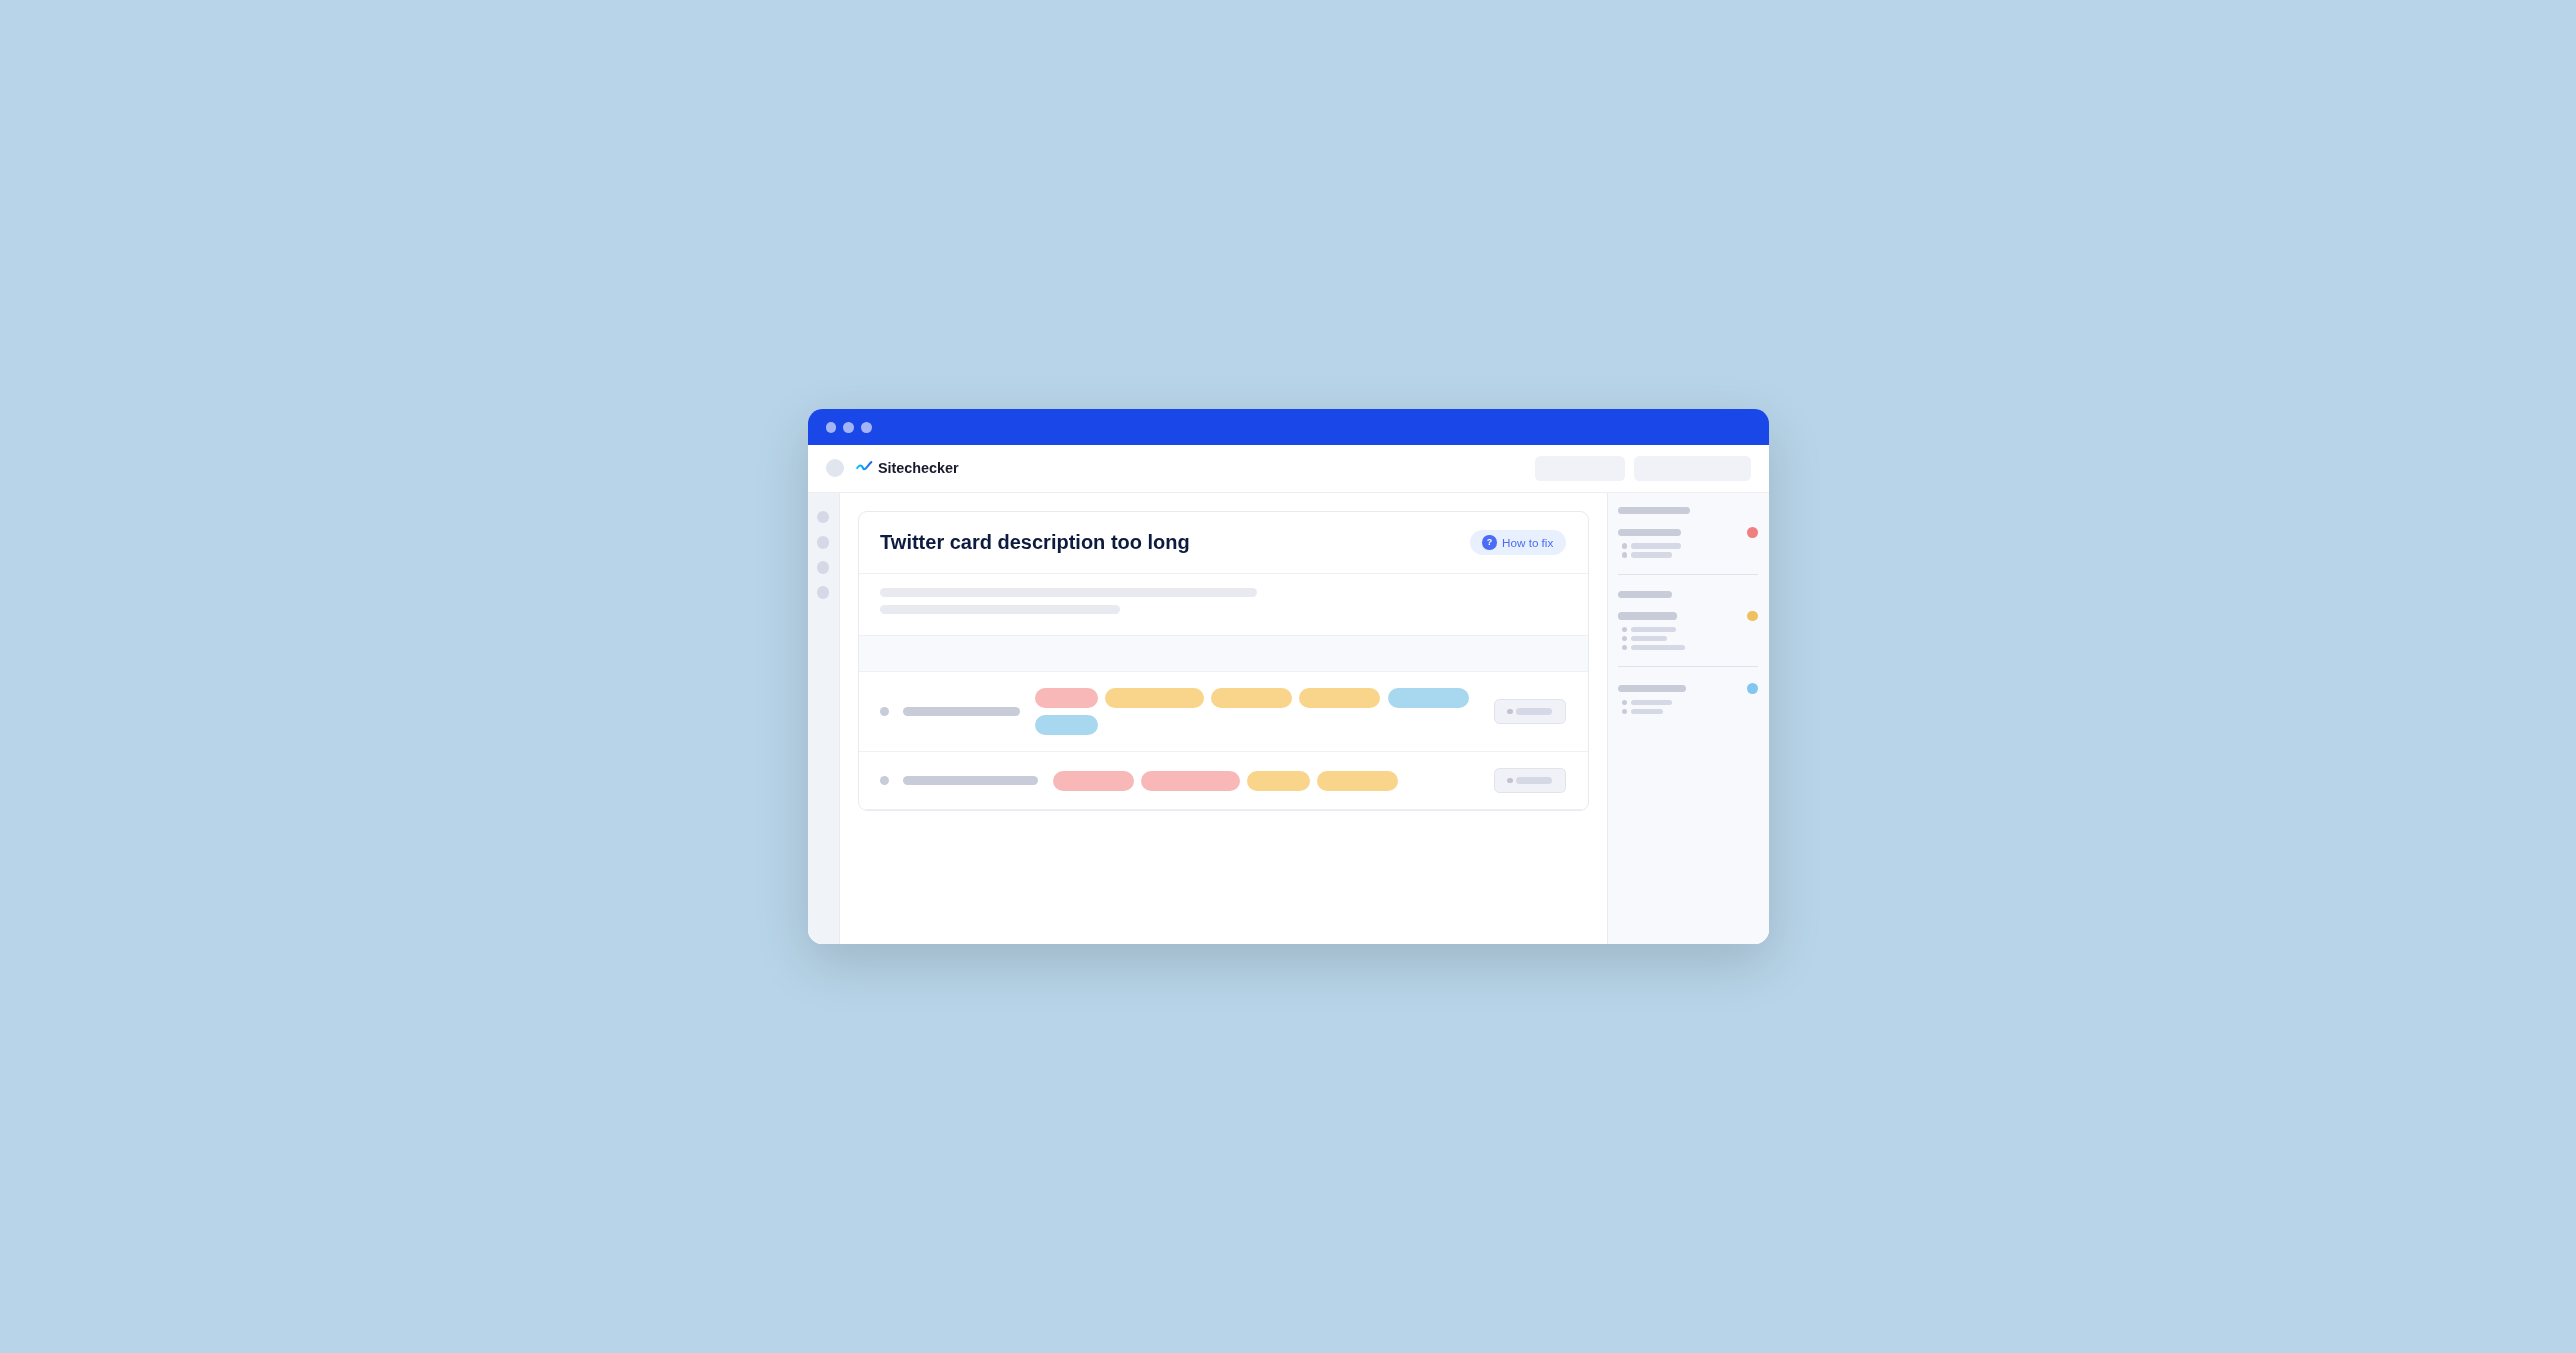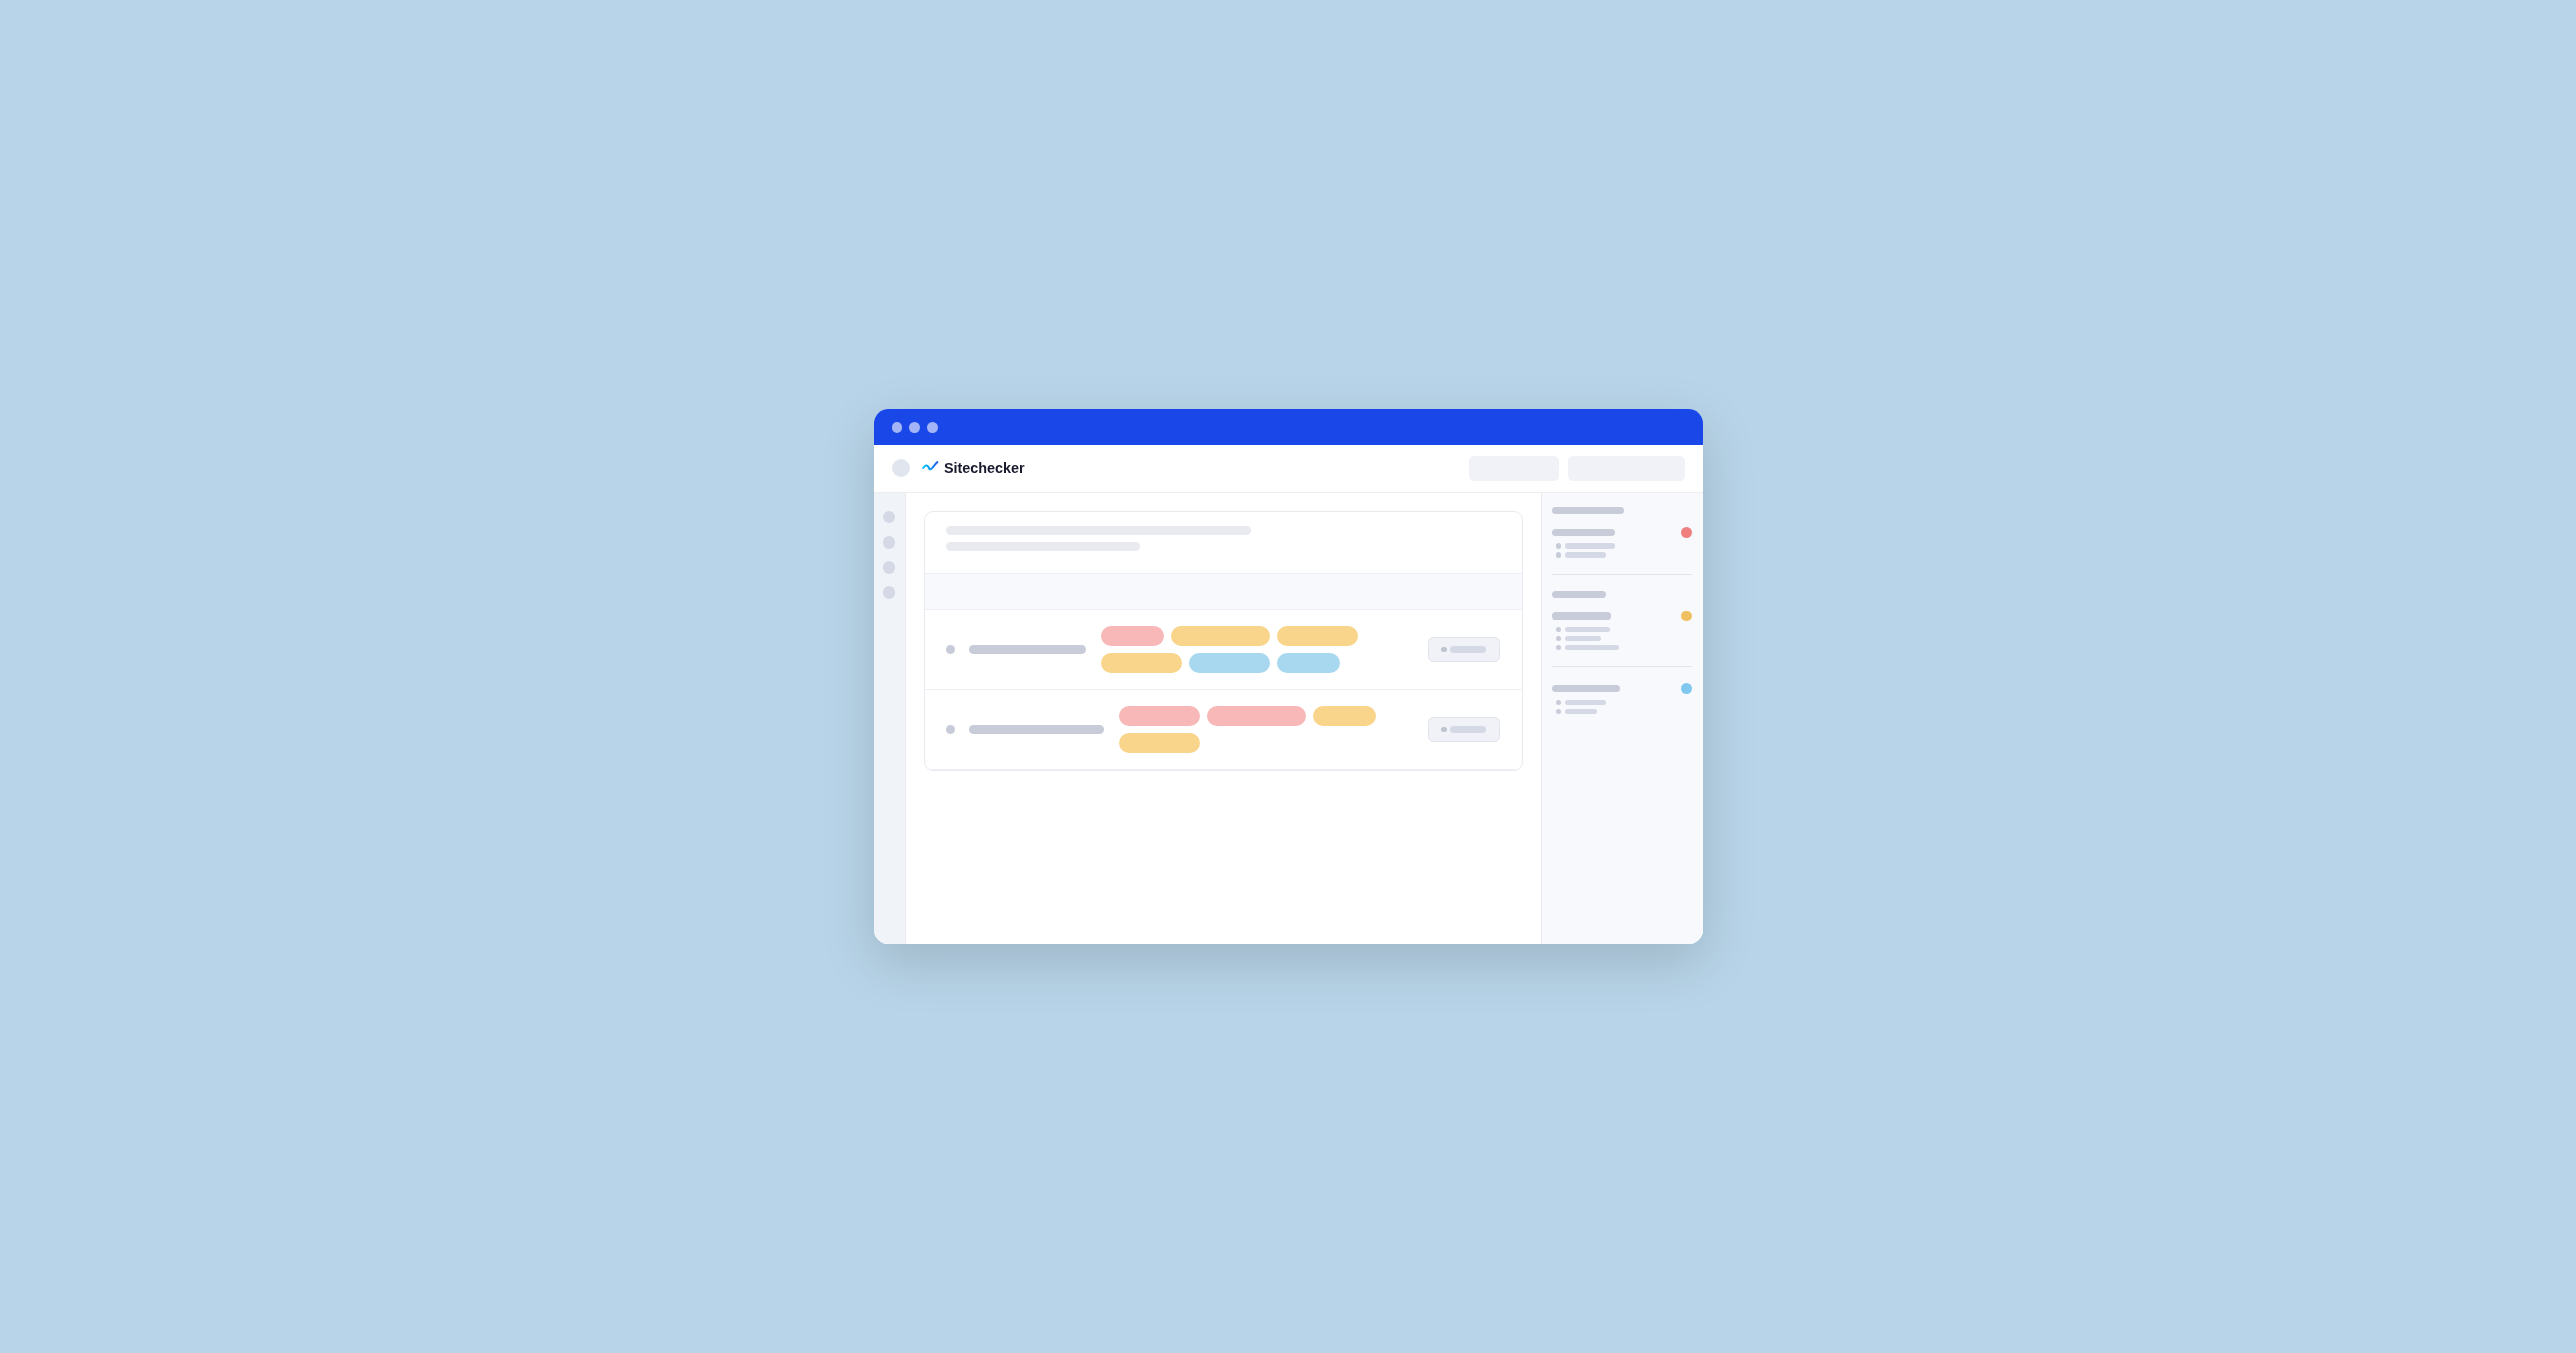--- a/index.html
+++ b/index.html
@@ -7,21 +7,21 @@
     body {
       background: #b8d4e8;
       display: flex;
       align-items: center;
       justify-content: center;
       min-height: 100vh;
       font-family: -apple-system, BlinkMacSystemFont, 'Segoe UI', sans-serif;
     }
 
     .browser-window {
-      width: 829px;
+      width: 961px;
       border-radius: 14.4px;
       overflow: hidden;
       box-shadow: 0 18px 54px rgba(0,0,0,0.15);
       background: #fff;
     }
 
     .browser-titlebar {
       background: #1a47e8;
       padding: 12.6px 18px;
       display: flex;
@@ -379,20 +379,27 @@
     <div class="sidebar">
       <div class="sidebar-dot"></div>
       <div class="sidebar-dot"></div>
       <div class="sidebar-dot"></div>
       <div class="sidebar-dot"></div>
     </div>
 
     <div class="main-content">
       <div class="panel">
 
+        <div class="panel-header">
+          <span class="panel-title">Twitter card description too long</span>
+          <div class="how-to-fix-btn">
+            <div class="how-to-fix-icon">?</div>
+            <span class="how-to-fix-text">How to fix</span>
+          </div>
+        </div>
 
         <div class="panel-desc">
           <div class="desc-line desc-line-long"></div>
           <div class="desc-line desc-line-medium"></div>
         </div>
 
         <div style="height: 36px; background: #f7f9fc; border-bottom: 0.9px solid #edf0f5;"></div>
 
         <div class="table-row-item">
           <div class="row-bullet"></div>

